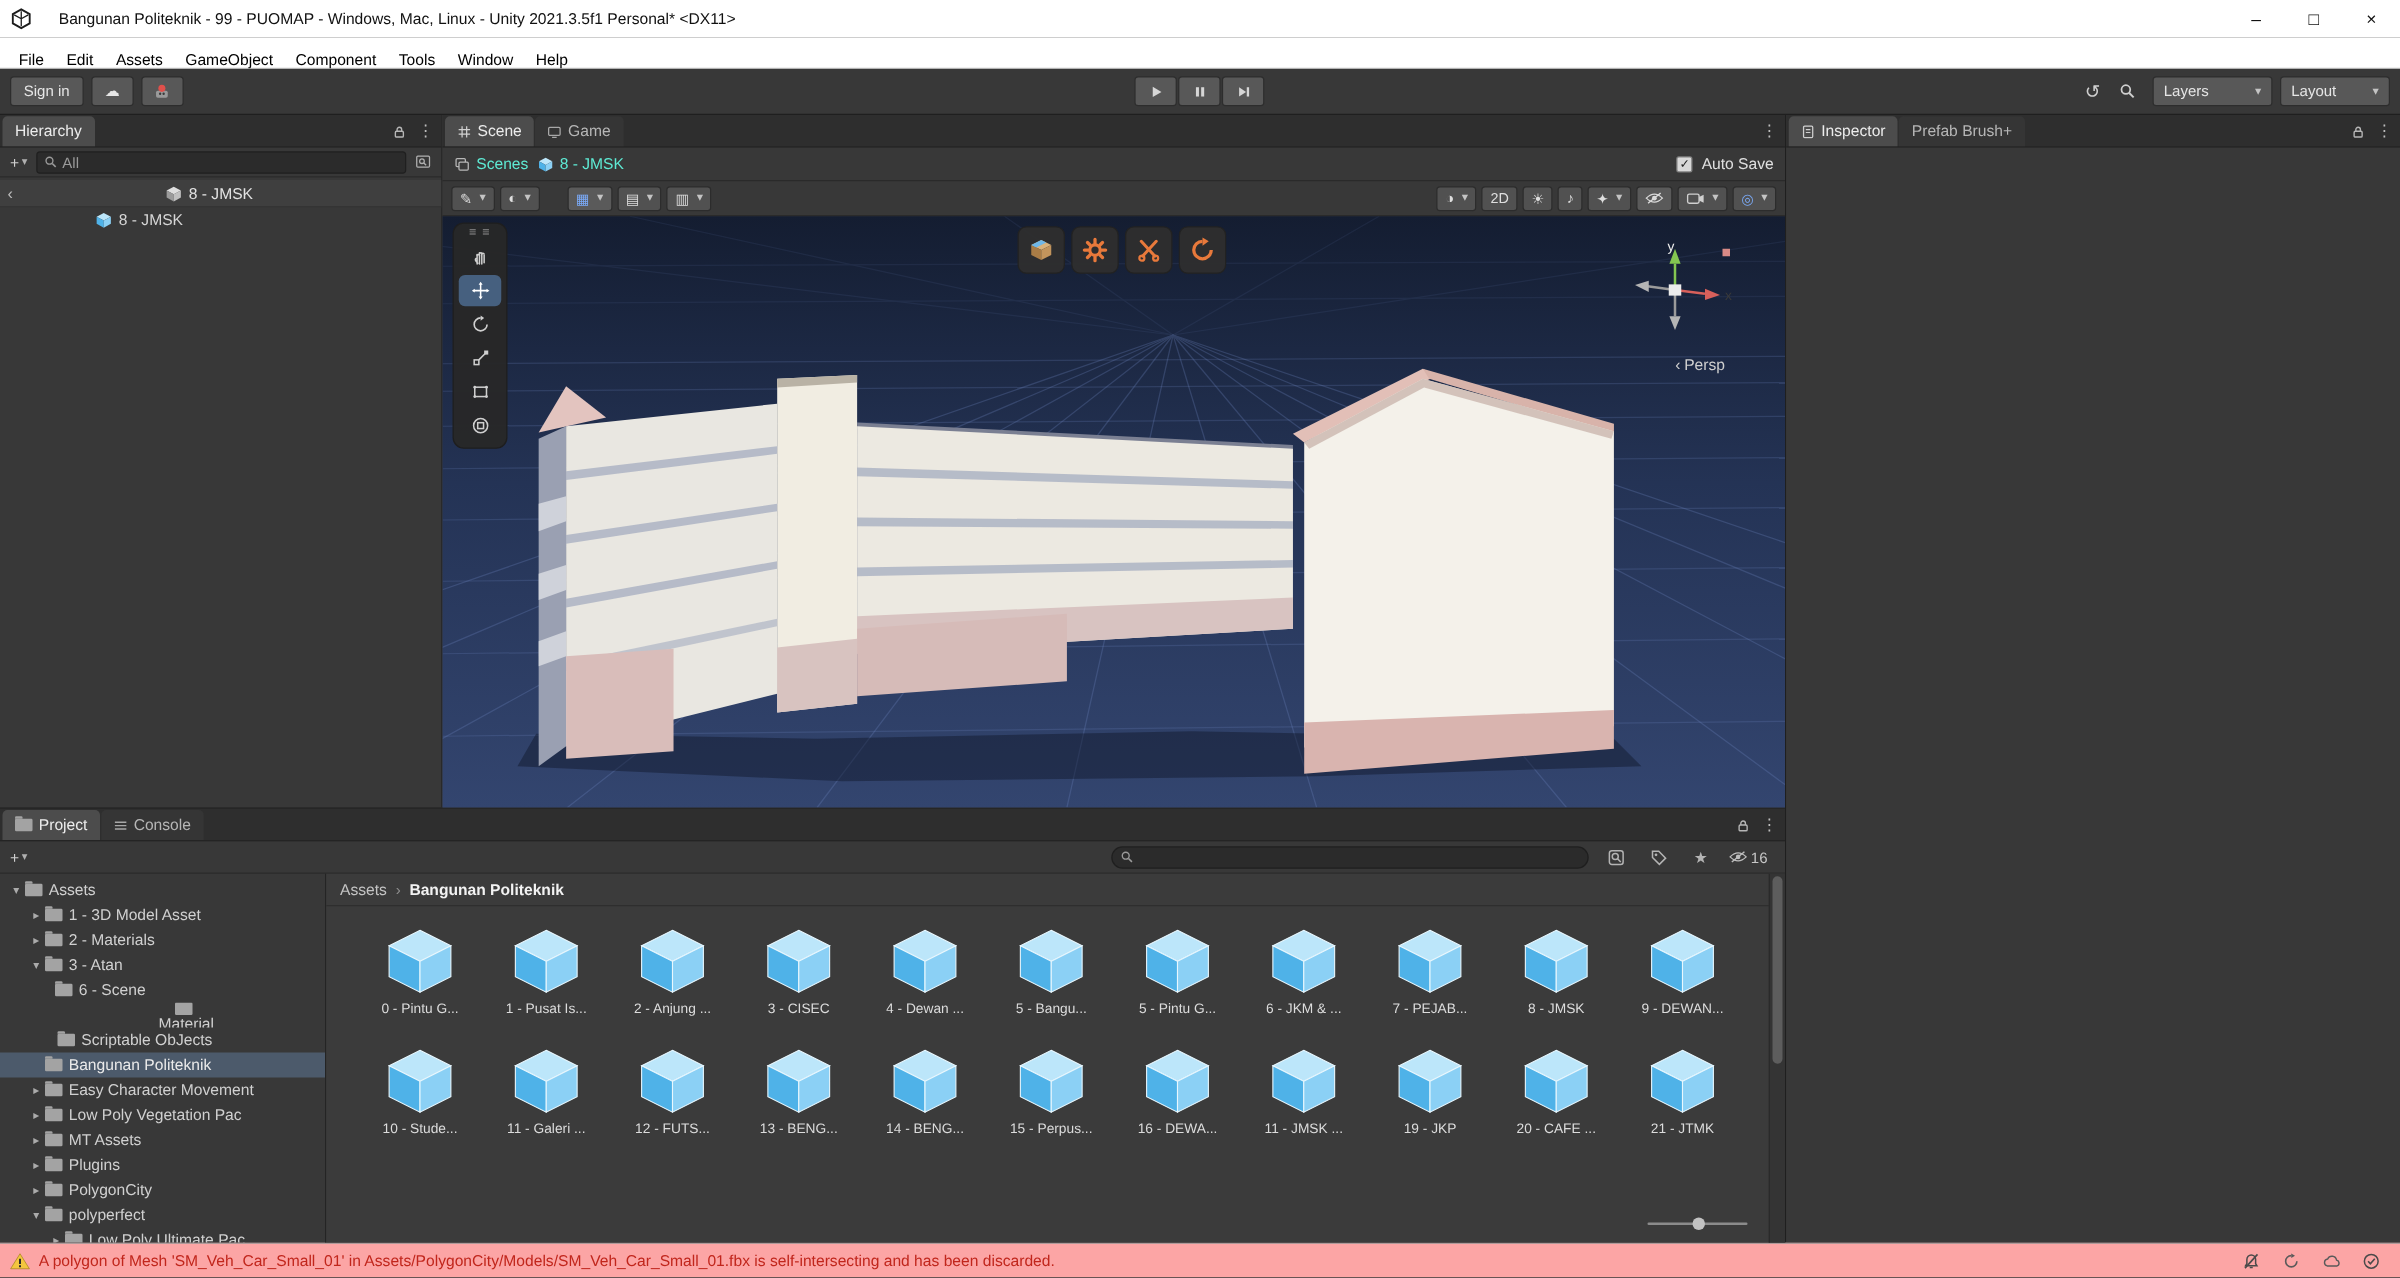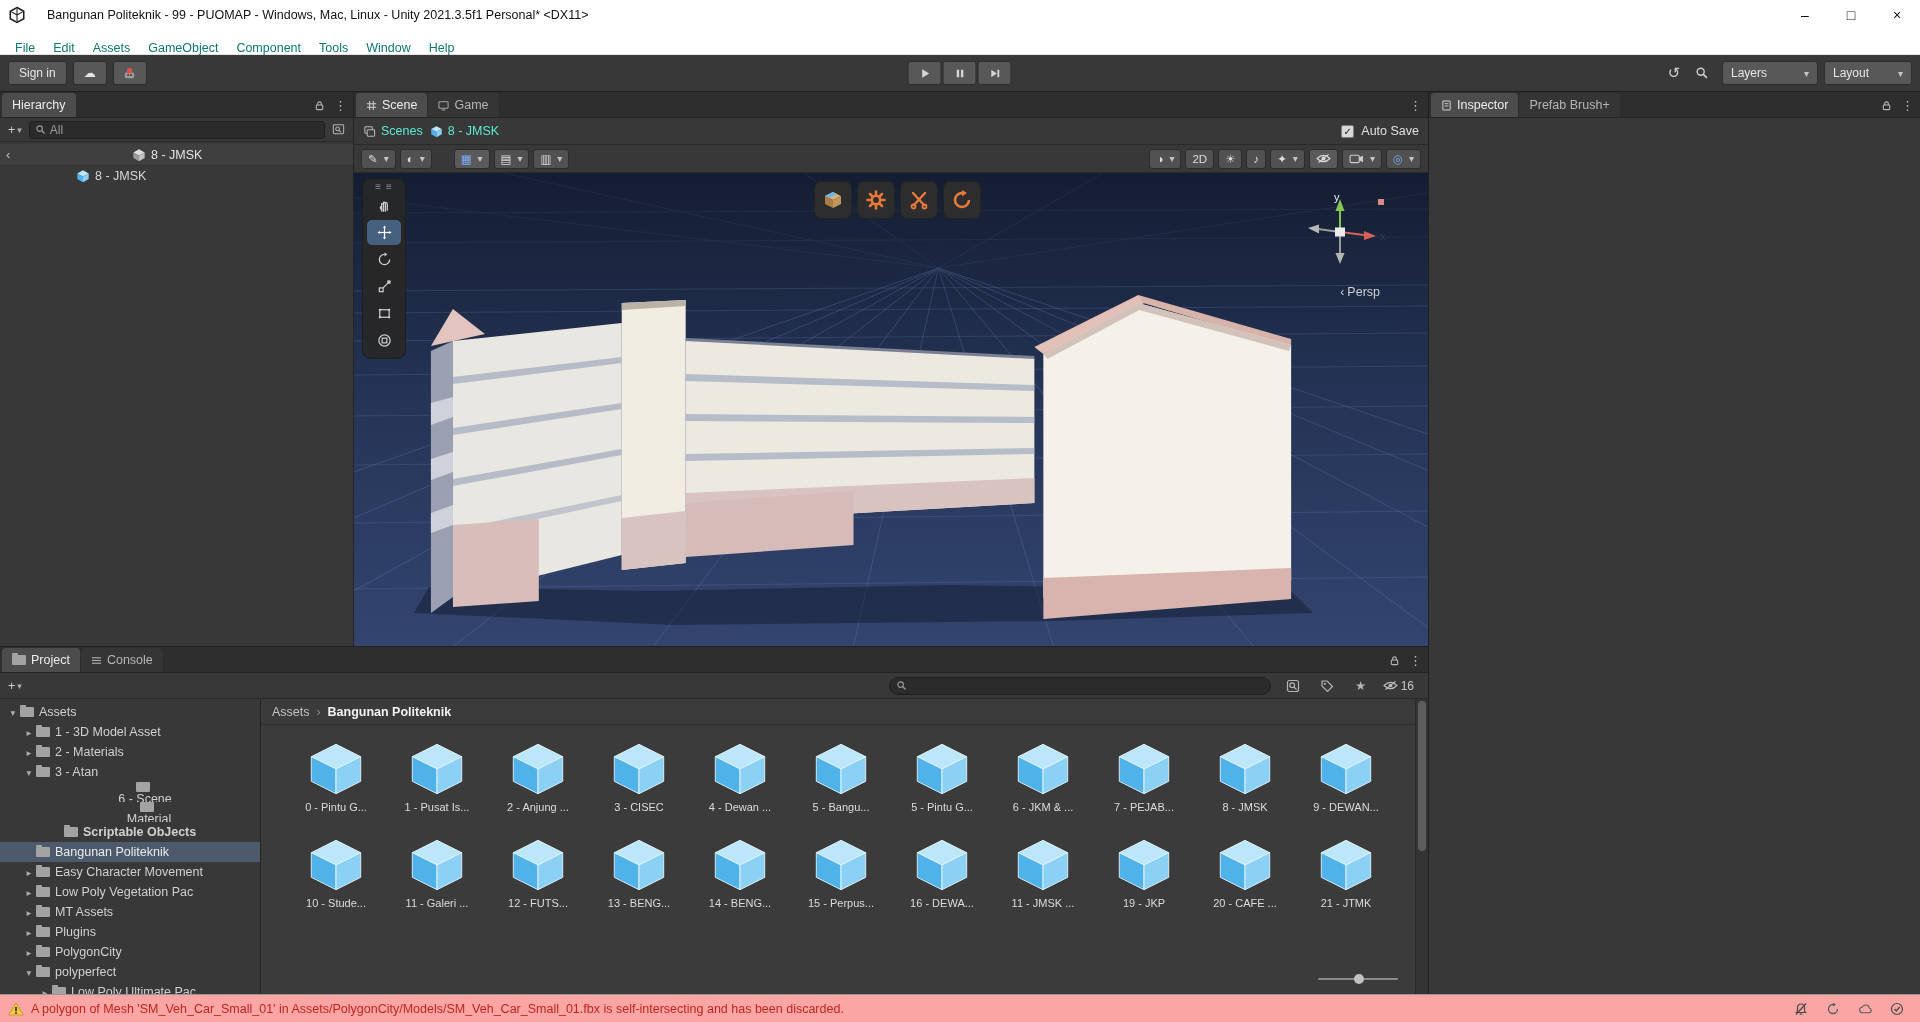--- a/index.html
+++ b/index.html
@@ -6,21 +6,21 @@
   html,body{width:1920px;height:1022px;overflow:hidden;}
   body{font-family:"Liberation Sans","DejaVu Sans",sans-serif;font-size:12.5px;color:#d2d2d2;background:#383838;}
 
   
   .titlebar{height:30px;background:#ffffff;display:flex;align-items:center;color:#111;}
   .t-icon{width:20px;height:20px;margin:0 7px 0 8px;display:flex;align-items:center;}
   .t-title{font-size:12.5px;white-space:nowrap;margin-left:12px;}
   .win-controls{margin-left:auto;display:flex;height:100%;}
   .win-btn{width:46px;display:flex;align-items:center;justify-content:center;font-size:14px;color:#111;cursor:default;}
   .menubar{height:25px;background:#ffffff;display:flex;align-items:center;padding-left:6px;border-bottom:1px solid #e2e2e2;}
-  .menu-item{padding:0 9px;height:100%;display:flex;align-items:center;color:#0f766e;margin-top:12px;}
+  .menu-item{padding:0 9px;height:100%;display:flex;align-items:center;color:#000000;margin-top:12px;}
 
   
   .toolbar{height:37px;background:#383838;border-bottom:1px solid #1f1f1f;display:flex;align-items:center;padding:0 8px;position:relative;}
   .tb-btn{height:24px;background:#585858;border:1px solid #2d2d2d;border-radius:3px;color:#e6e6e6;display:flex;align-items:center;justify-content:center;padding:0 10px;margin-right:6px;font-size:12px;}
   .tb-icon-btn{width:34px;padding:0;}
   .tb-center{position:absolute;left:50%;transform:translateX(-50%);display:flex;}
   .tb-center .tb-btn{margin-right:1px;width:34px;padding:0;}
   .tb-right{margin-left:auto;display:flex;align-items:center;}
   .tb-ghost{width:28px;height:24px;display:flex;align-items:center;justify-content:center;color:#cfcfcf;font-size:15px;}
   .dropdown{height:24px;background:#585858;border:1px solid #2d2d2d;border-radius:3px;display:flex;align-items:center;justify-content:space-between;padding:0 8px;font-size:12px;color:#e6e6e6;margin-left:6px;}
@@ -647,33 +647,33 @@
               <span class="folder-ic"></span>
               <span class="tree-label">2 - Materials</span>
             </div>
 
             <div class="tree-row" style="padding-left: 22px;">
               <span class="tw-arrow">▾</span>
               <span class="folder-ic"></span>
               <span class="tree-label">3 - Atan</span>
             </div>
 
-            <div class="tree-row" style="padding-left: 30px; flex-direction: column;">
+            <div class="tree-row" style="padding-left: 30px;">
               <span class="tw-arrow"></span>
               <span class="folder-ic"></span>
               <span class="tree-label">6 - Scene</span>
             </div>
 
             <div class="tree-row" style="padding-left: 38px; flex-direction: column;">
               <span class="tw-arrow"></span>
               <span class="folder-ic"></span>
               <span class="tree-label">Material</span>
             </div>
 
-            <div class="tree-row" style="padding-left: 50px; font-weight: bold;">
+            <div class="tree-row" style="padding-left: 32px;">
               <span class="tw-arrow"></span>
               <span class="folder-ic"></span>
               <span class="tree-label">Scriptable ObJects</span>
             </div>
 
             <div class="tree-row selected" style="padding-left: 22px;">
               <span class="tw-arrow"></span>
               <span class="folder-ic"></span>
               <span class="tree-label">Bangunan Politeknik</span>
             </div>

